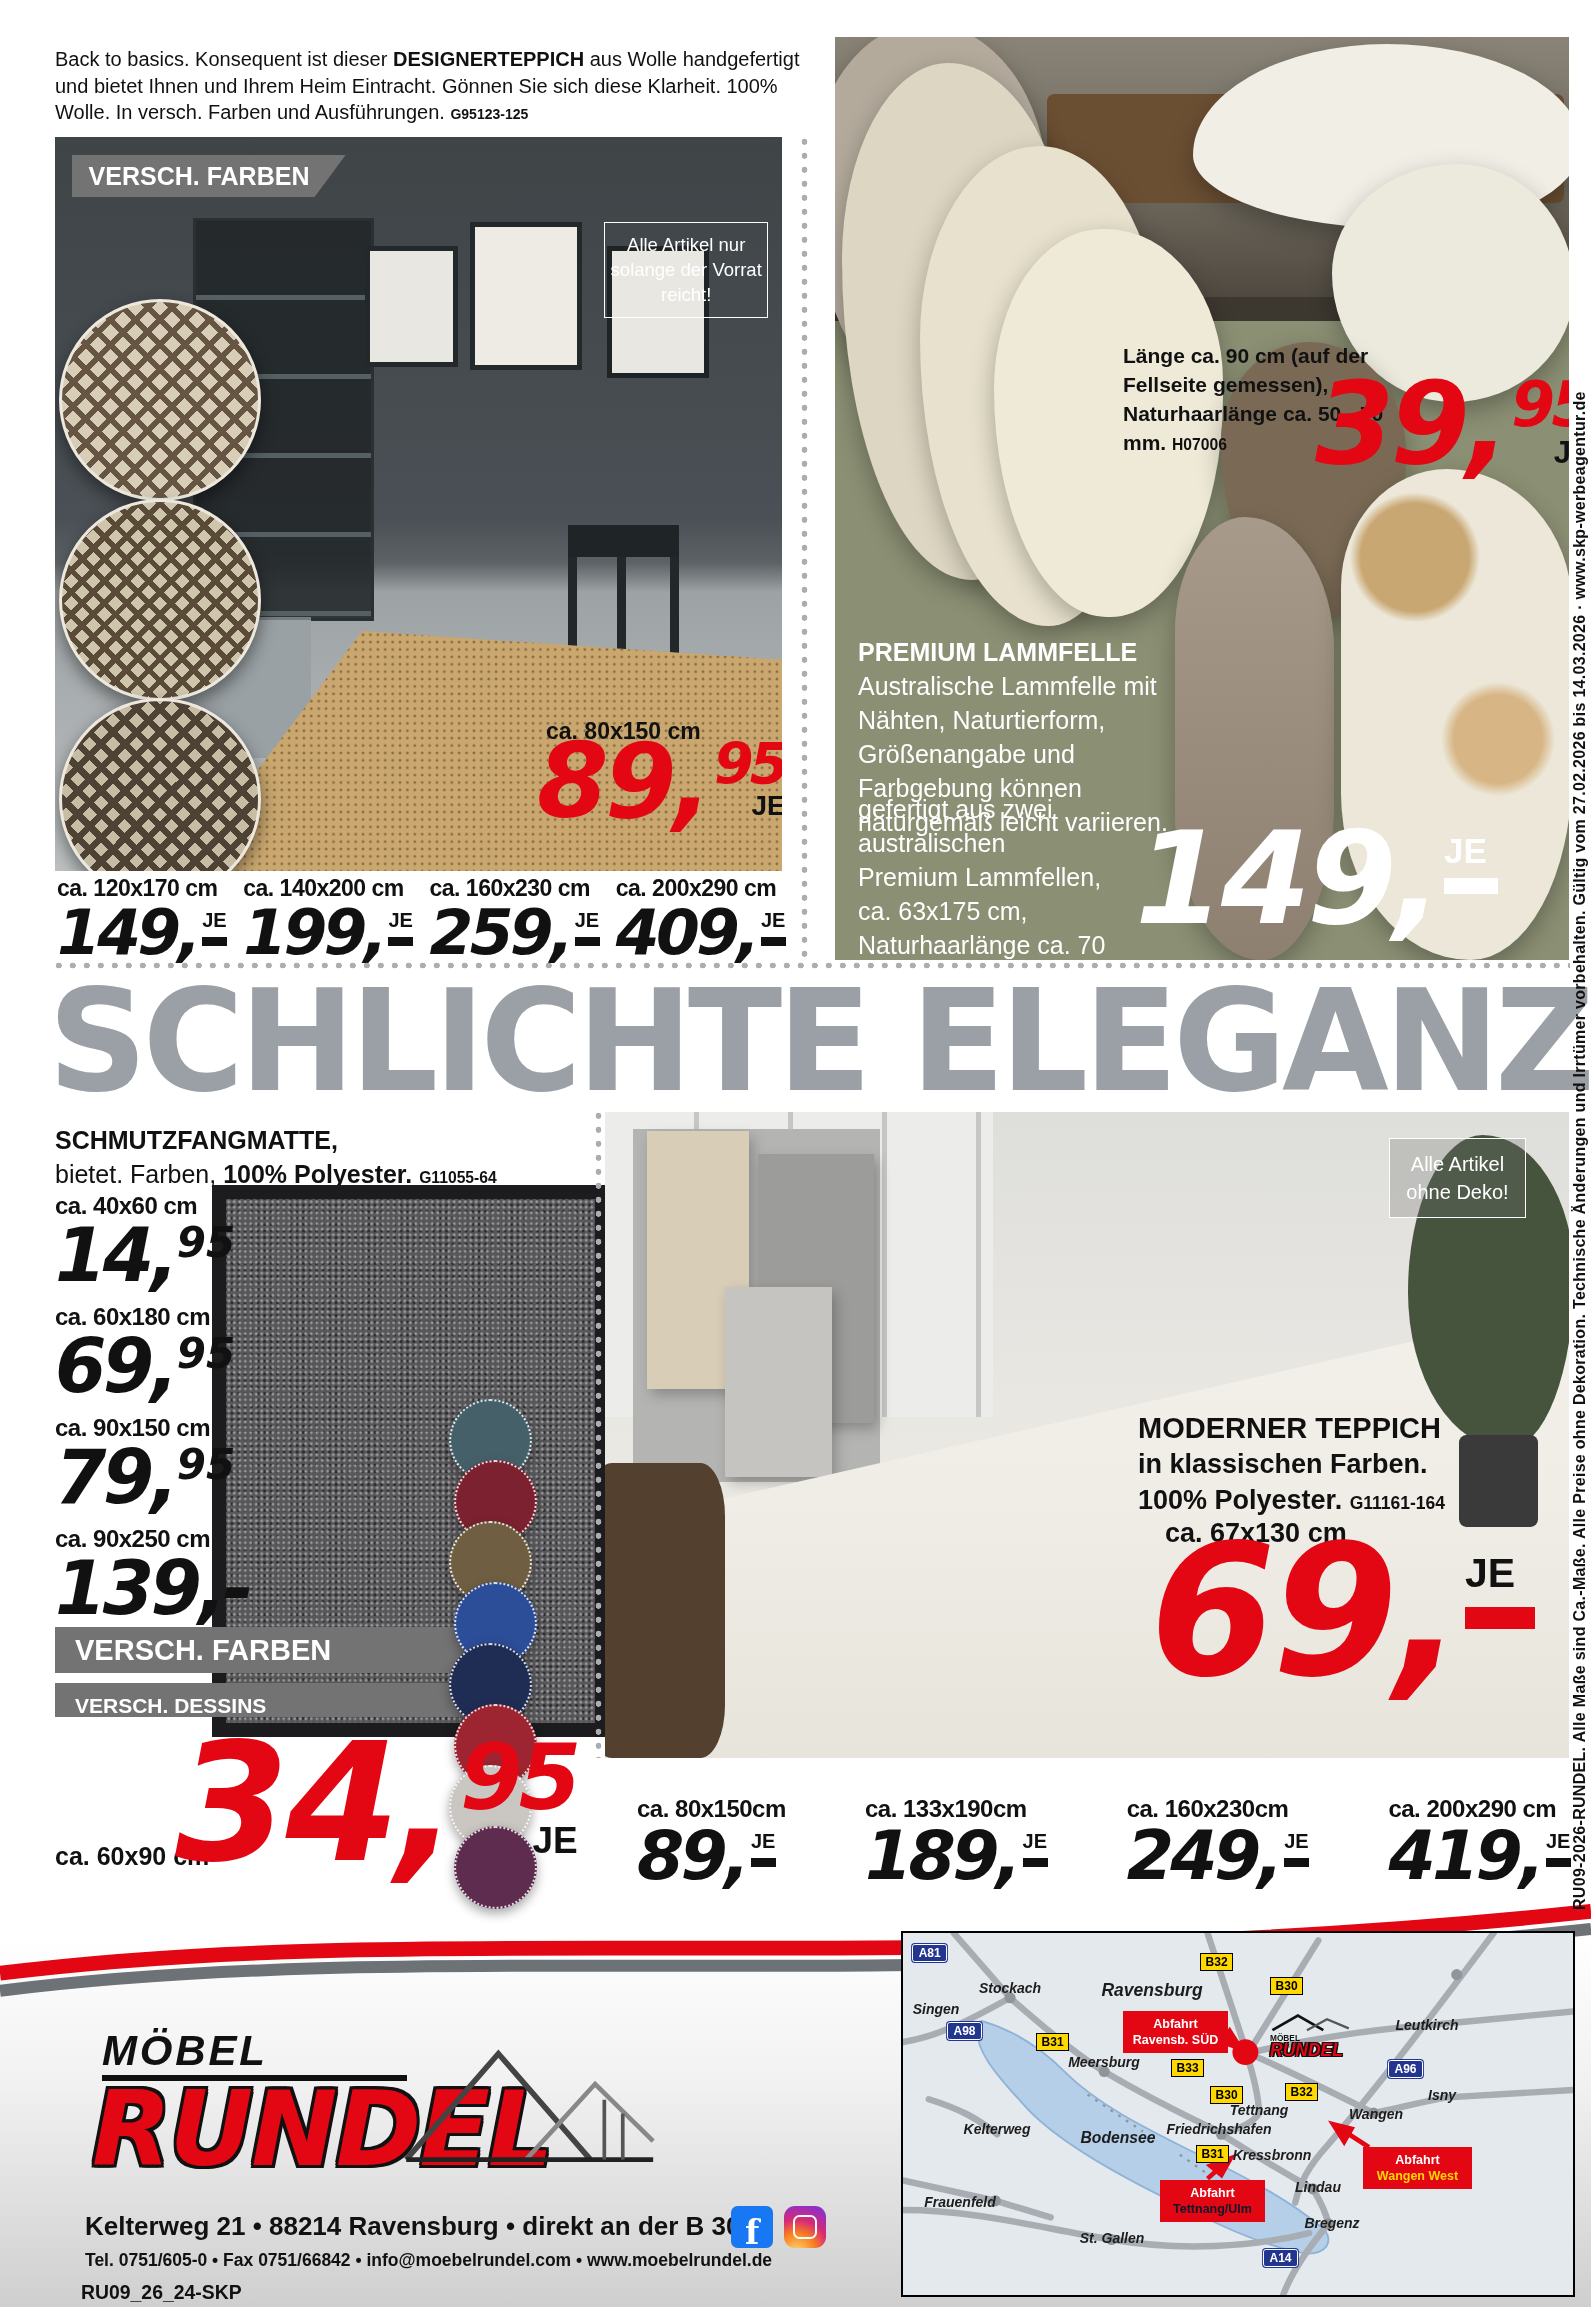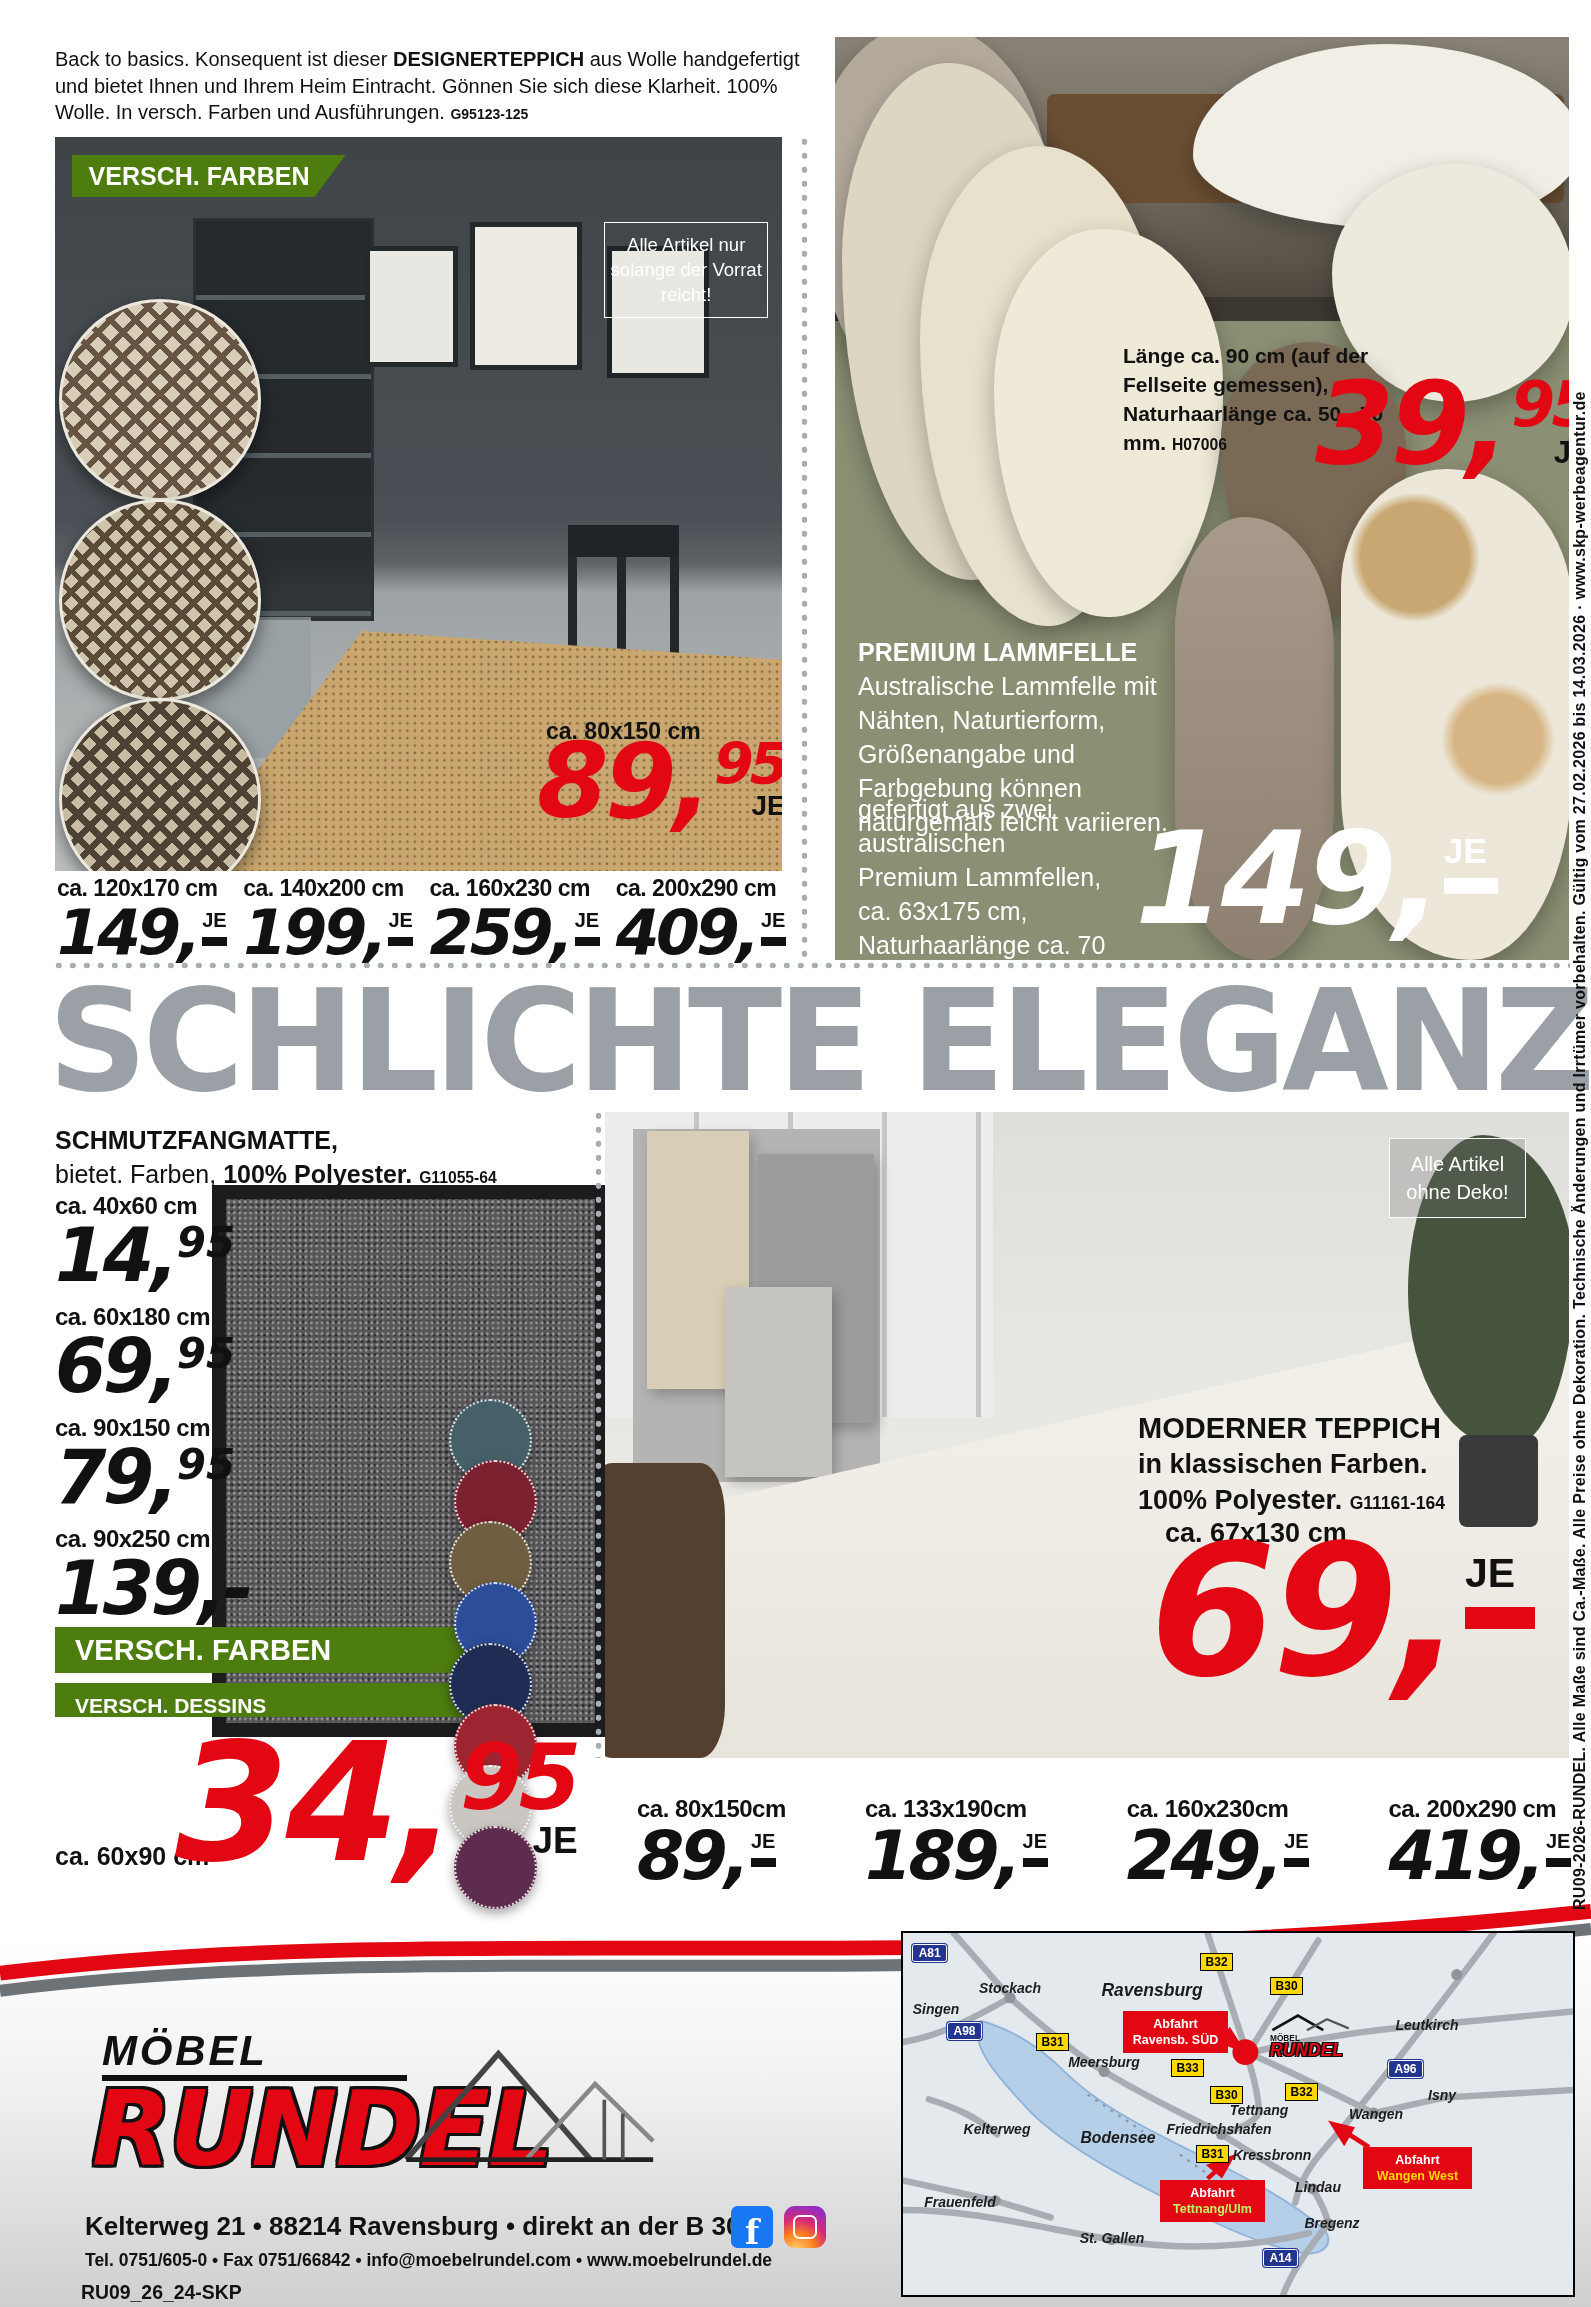--- a/index.html
+++ b/index.html
@@ -16,21 +16,21 @@
   .bigP .je{font-style:normal;font-family:"Liberation Sans",sans-serif;letter-spacing:0;color:#111;line-height:1;}
   .red{color:#e30613;}
   .cell .sz{font-size:23px;font-weight:bold;letter-spacing:-0.5px;margin-bottom:3.7px;}
   .cell .pr{display:flex;align-items:flex-start;font-family:"DejaVu Sans",sans-serif;
             font-weight:bold;font-style:italic;}
   .cell .m{font-size:63px;line-height:.85;letter-spacing:-3.7px;}
   .cell .st{display:flex;flex-direction:column;align-items:flex-start;margin-left:4.6px;margin-top:3.7px;}
   .cell .je{font-size:20px;font-style:normal;font-family:"Liberation Sans",sans-serif;letter-spacing:0;}
   .cell .dash{width:25px;height:9.2px;background:#111;margin-top:4.6px;}
   
-  .gbadge{background:#4d7c0f;color:#fff;font-weight:bold;
+  .gbadge{background:#737373;color:#fff;font-weight:bold;
           clip-path:polygon(0 0,100% 0,calc(100% - 31px) 100%,0 100%);}
   
   .vdots{width:7.4px;background-image:radial-gradient(circle at 3.7px 3.7px,#a9aeb2 2.8px,transparent 3.3px);
          background-size:7.4px 14px;background-repeat:repeat-y;}
   .hdots{height:7.4px;background-image:radial-gradient(circle at 3.7px 3.7px,#a9aeb2 2.8px,transparent 3.3px);
          background-size:14px 7.4px;background-repeat:repeat-x;}
   
   .map-city{position:absolute;transform:translate(-50%,-50%);font-weight:bold;font-style:italic;
             font-size:14px;color:#1c1c1c;white-space:nowrap;}
   .map-badge-blue{position:absolute;background:#23368f;color:#fff;border:1.8px solid #fff;
@@ -455,21 +455,21 @@
   <div class="map-exit" style="left:220px;top:78px;width:92px;">
     <div>Abfahrt</div>
     <div>Ravensb. SÜD</div>
   </div>
   <div class="map-exit" style="left:460px;top:214px;width:96px;">
     <div>Abfahrt</div>
     <div style="color:#ffd800;">Wangen West</div>
   </div>
   <div class="map-exit" style="left:257px;top:247px;width:92px;">
     <div>Abfahrt</div>
-    <div style="color:#bef264;">Tettnang/Ulm</div>
+    <div style="color:#0f172a;">Tettnang/Ulm</div>
   </div>
 
   <div class="abs" style="left:367px;top:79px;text-align:left;">
     <svg width="83" height="20" viewBox="0 0 90 22">
       <polyline points="2,20 30,4 58,20" fill="none" stroke="#111" stroke-width="3"></polyline>
       <polyline points="40,20 62,8 86,18" fill="none" stroke="#555" stroke-width="2.5"></polyline>
     </svg>
     <div class="b" style="font-size:8.3px;line-height:.9;">MÖBEL</div>
     <div class="b outline-red" style="font-size:17.5px;font-style:italic;line-height:1;
          text-shadow:-1.4px -1.4px 0 #111,1.4px -1.4px 0 #111,-1.4px 1.4px 0 #111,1.4px 1.4px 0 #111;">RUNDEL</div>

